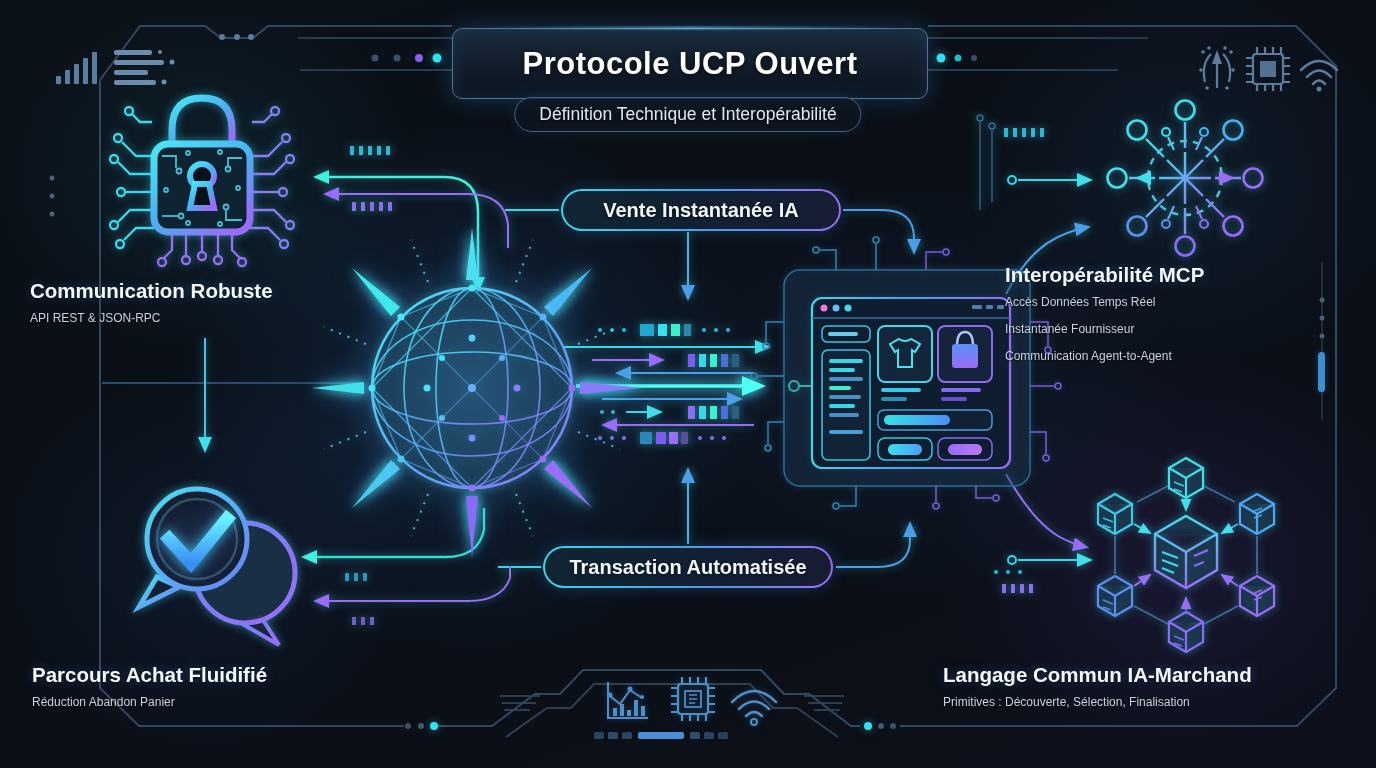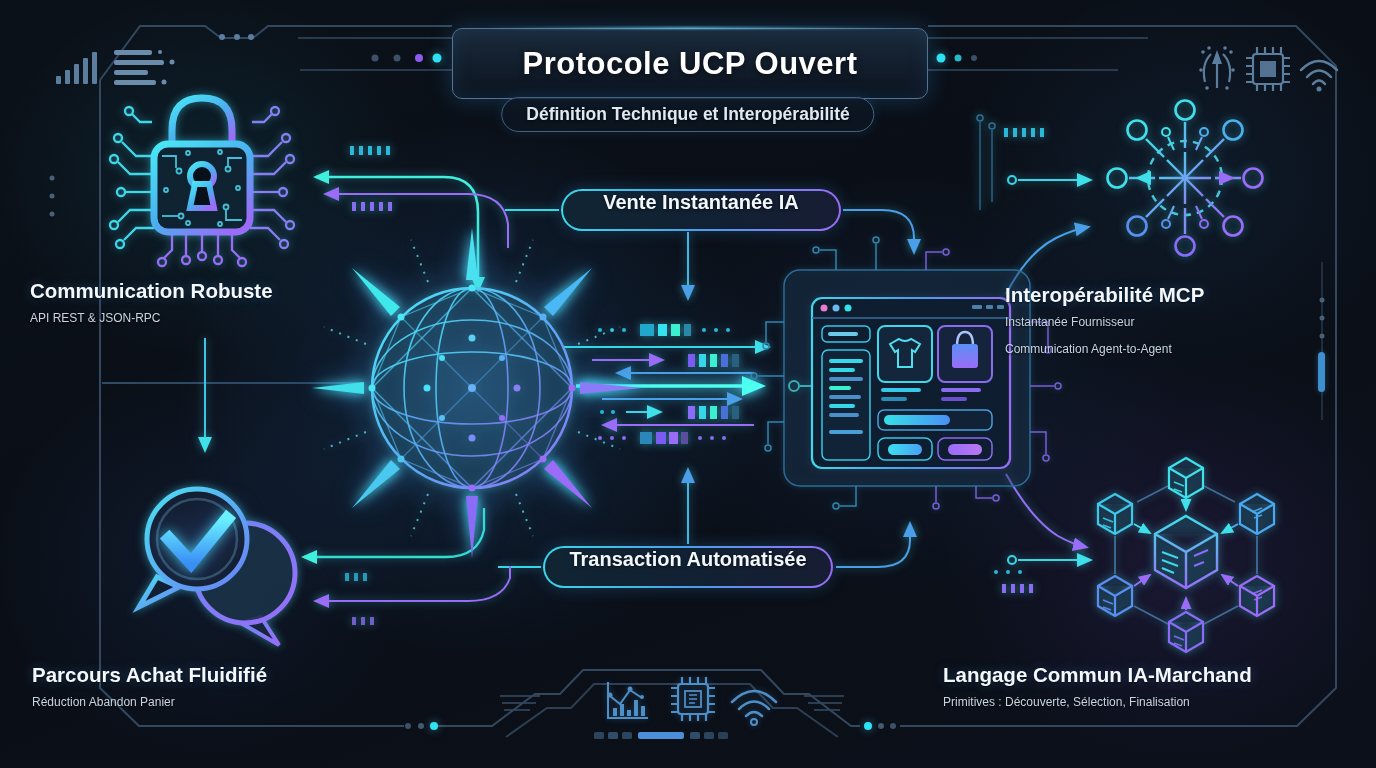--- a/index.html
+++ b/index.html
@@ -23,23 +23,23 @@
     background:linear-gradient(180deg,rgba(28,44,62,.92),rgba(12,20,32,.94));
     display:flex;align-items:center;justify-content:center;
     font-size:31px;font-weight:bold;color:#ffffff;letter-spacing:.5px;
     box-shadow:0 0 22px rgba(50,150,230,.28), inset 0 0 18px rgba(40,90,140,.25);
     text-shadow:0 2px 6px rgba(0,0,0,.6);}
   .title-box::after{content:'';position:absolute;left:6%;right:6%;top:-2px;height:2px;
     background:linear-gradient(90deg,transparent,rgba(110,220,255,.85),transparent);filter:blur(1px);}
   .subtitle{position:absolute;left:50%;top:97px;transform:translateX(-50%);
     padding:6px 24px;border:1px solid #46637e;border-radius:18px;font-size:17.5px;color:#dde8f2;
     background:rgba(12,22,34,.72);box-shadow:0 0 12px rgba(40,120,200,.18);white-space:nowrap;
-    text-shadow:0 1px 3px rgba(0,0,0,.7);font-weight:bold;}
+    text-shadow:0 1px 3px rgba(0,0,0,.7);}
   .pill{position:absolute;height:42px;box-sizing:border-box;border-radius:21px;
-    display:flex;align-items:flex-start;justify-content:center;font-weight:bold;font-size:20px;color:#f2f7fb;
+    display:flex;align-items:center;justify-content:center;font-weight:bold;font-size:20px;color:#f2f7fb;
     background:linear-gradient(rgba(13,23,37,.93),rgba(13,23,37,.93)) padding-box,
                linear-gradient(90deg,#3ad8ea,#4a9fe8,#9a6cf8) border-box;
     border:2px solid transparent;box-shadow:0 0 16px rgba(60,160,240,.25);
     text-shadow:0 1px 3px rgba(0,0,0,.6);white-space:nowrap;}
   #pill-top{left:561px;top:189px;width:280px;}
   #pill-bottom{left:543px;top:546px;width:290px;}
   .feature{position:absolute;text-align:left;}
   .f-title{font-size:20.5px;font-weight:bold;color:#f4f8fc;line-height:29px;
     text-shadow:0 0 12px rgba(90,180,255,.3),0 1px 2px rgba(0,0,0,.8);white-space:nowrap;}
   .f-line{font-size:12px;color:#c7d4e2;line-height:27px;text-shadow:0 1px 2px rgba(0,0,0,.7);white-space:nowrap;}
@@ -636,22 +636,23 @@
   </div>
   <div class="pill" id="pill-bottom">
     <span>Transaction Automatisée</span>
   </div>
 
   <div class="feature" style="left:30px;top:276px;width:350px">
     <div class="f-title">Communication Robuste</div>
     <div class="f-line">API REST &amp; JSON-RPC</div>
   </div>
 
-  <div class="feature" style="left:1005px;top:280px;width:355px">
+  <div class="feature" style="left:1005px;top:260px;width:355px">
     <div class="f-title">Interopérabilité MCP</div>
+    <div class="f-line">Accès Données Temps Réel</div>
     <div class="f-line">Instantanée Fournisseur</div>
     <div class="f-line">Communication Agent-to-Agent</div>
   </div>
 
   <div class="feature" style="left:943px;top:660px;width:404px">
     <div class="f-title">Langage Commun IA-Marchand</div>
     <div class="f-line">Primitives : Découverte, Sélection, Finalisation</div>
   </div>
 
   <div class="feature" style="left:32px;top:660px;width:350px">

